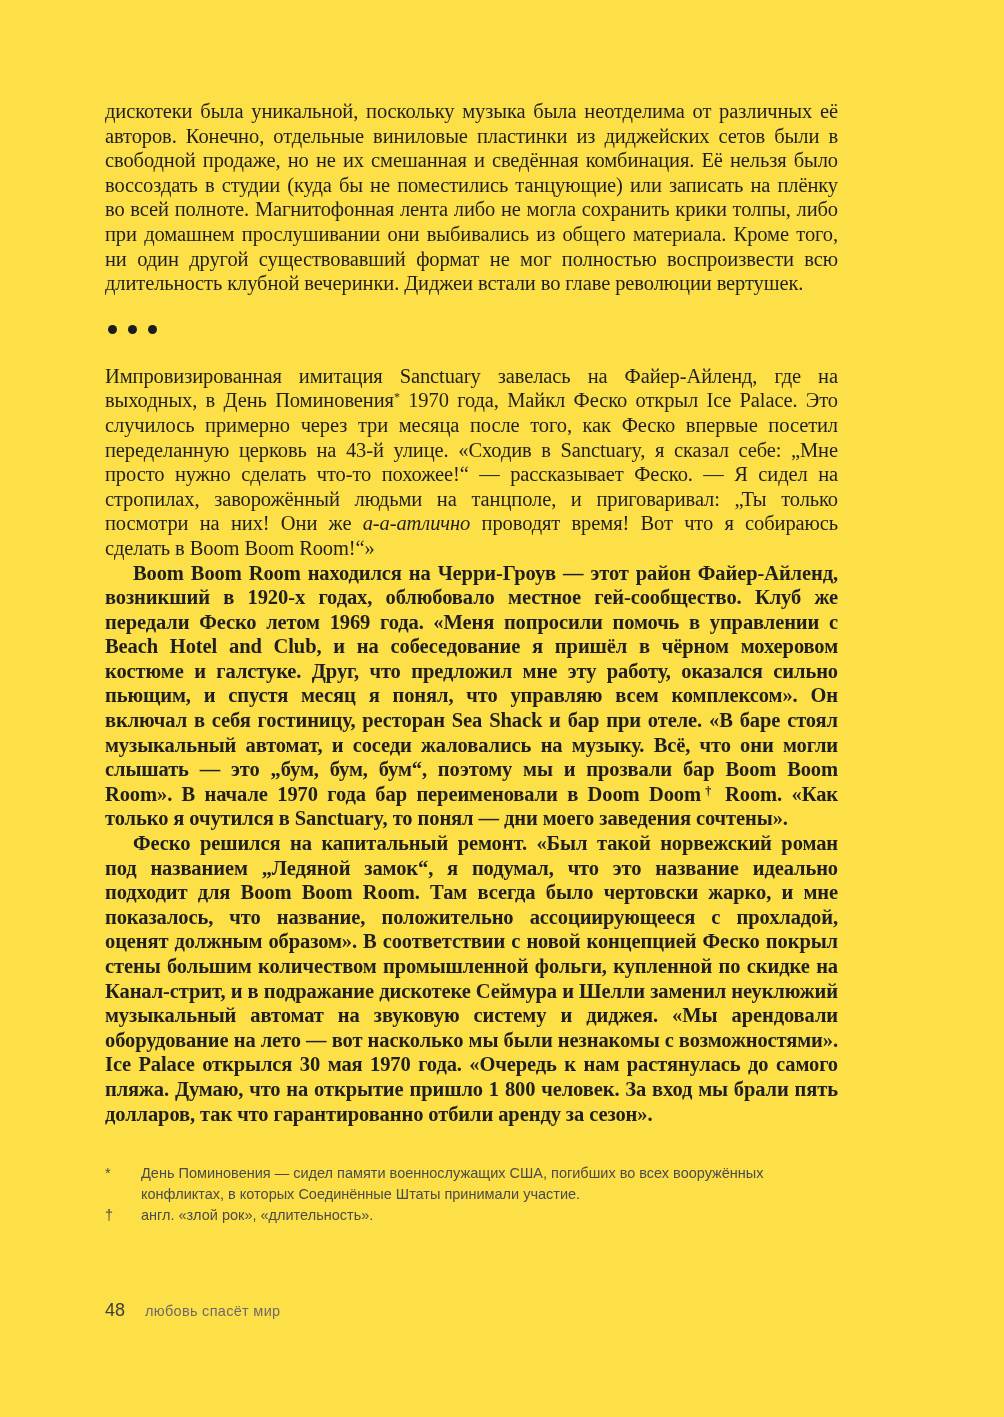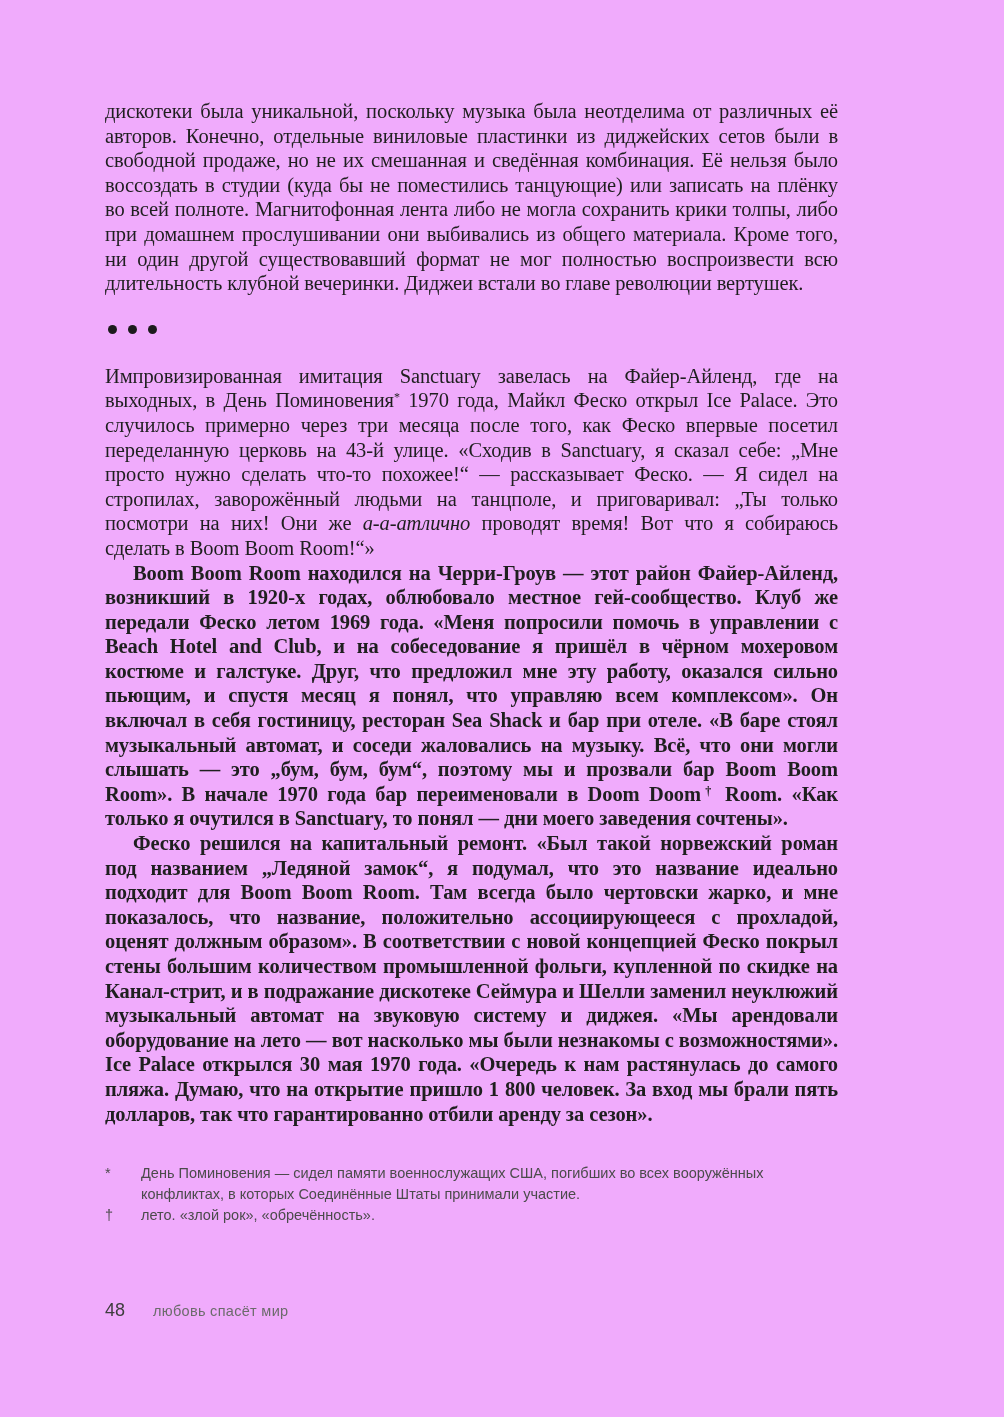--- a/index.html
+++ b/index.html
@@ -11,21 +11,21 @@
     width: 1004px;
     height: 1417px;
     position: relative;
     overflow: hidden;
     font-family: "Liberation Serif", "DejaVu Serif", serif;
   }
   .page {
     position: relative;
     width: 1004px;
     height: 1417px;
-    background: #f0abfc;
+    background: #fde047;
   }
   .text-block {
     position: absolute;
     left: 105px;
     top: 99px;
     width: 733px;
   }
   p.body-par {
     margin: 0;
     font-size: 20.5px;
@@ -83,21 +83,21 @@
     top: 1300px;
     display: flex;
     align-items: center;
     font-family: "Liberation Sans", "DejaVu Sans", sans-serif;
   }
   .page-footer .page-number {
     font-size: 18px;
     color: #3d3d3d;
   }
   .page-footer .running-title {
-    margin-left: 28px;
+    margin-left: 20px;
     font-size: 14.5px;
     color: #6b6b6b;
     letter-spacing: 0.3px;
   }
 </style>
 </head>
 <body>
 
 <div class="page">
 
@@ -117,21 +117,21 @@
 
     <p class="body-par indent">Феско решился на капитальный ремонт. «Был такой норвежский роман под названием „Ледяной замок“, я подумал, что это название идеально подходит для Boom Boom Room. Там всегда было чертовски жарко, и мне показалось, что название, положительно ассоциирующееся с прохладой, оценят должным образом». В соответствии с новой концепцией Феско покрыл стены большим количеством промышленной фольги, купленной по скидке на Канал-стрит, и в подражание дискотеке Сеймура и Шелли заменил неуклюжий музыкальный автомат на звуковую систему и диджея. «Мы арендовали оборудование на лето — вот насколько мы были незнакомы с возможностями». Ice Palace открылся 30 мая 1970 года. «Очередь к нам растянулась до самого пляжа. Думаю, что на открытие пришло 1 800 человек. За вход мы брали пять долларов, так что гарантированно отбили аренду за сезон».</p>
 
     <div class="footnotes">
       <div class="footnote">
         <span class="fn-marker">*</span>
         <span class="fn-text">День Поминовения — сидел памяти военнослужащих США, погибших во всех вооружённых конфликтах, в которых Соединённые Штаты принимали участие.</span>
       </div>
       <div class="footnote">
         <span class="fn-marker">†</span>
-        <span class="fn-text">лето. «злой рок», «обречённость».</span>
+        <span class="fn-text">англ. «злой рок», «длительность».</span>
       </div>
     </div>
 
   </div>
 
   <div class="page-footer">
     <span class="page-number">48</span>
     <span class="running-title">любовь спасёт мир</span>
   </div>
 

